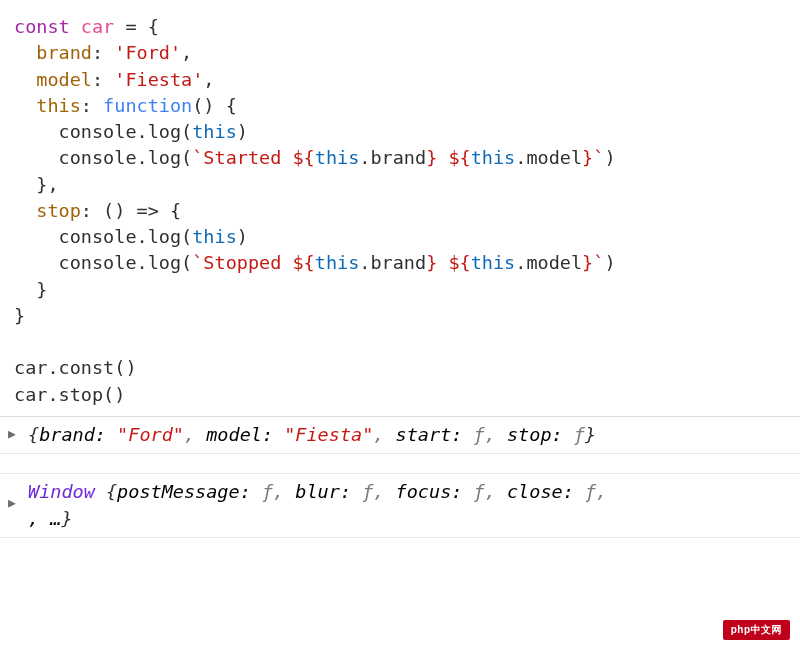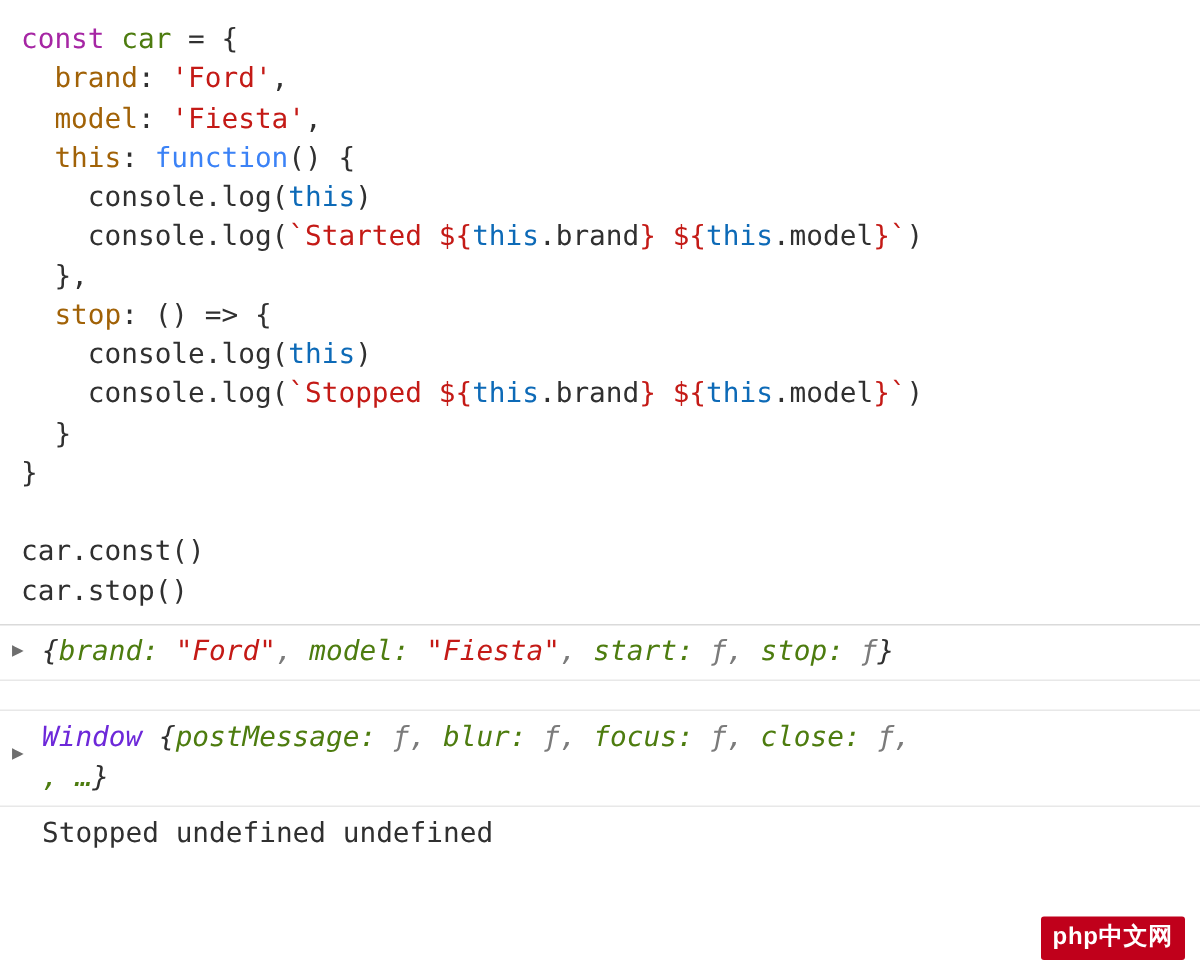--- a/index.html
+++ b/index.html
@@ -10,21 +10,21 @@
       font-family: Menlo, Monaco, Consolas, monospace;
       font-size: 18.5px;
       line-height: 1.42;
       color: #303030;
     }
     .code-block {
       padding: 14px 14px 8px 14px;
       white-space: pre;
     }
     .kw-decl { color: #a626a4; }
-    .var-name { color: #4d7c0f; }
+    .var-name { color: #ec4899; }
     .plain { color: #303030; }
     .prop { color: #a16207; }
     .string-red { color: #c41a16; }
     .kw-this { color: #0d6ab7; }
     .kw-func { color: #3b82f6; }
     .dark { color: #303030; }
     .brace { color: #303030; }
     .tick { color: #c41a16; }
     .interp { color: #c41a16; }
 
@@ -39,37 +39,37 @@
       color: #424242;
     }
     .console-row .triangle {
       position: absolute;
       left: 8px;
       top: 8px;
       font-size: 13px;
       color: #6e6e6e;
     }
     .object-preview { font-style: italic; color: #303030; }
-    .obj-key { color: #4d7c0f; }
+    .obj-key { color: #000000; }
     .obj-str { font-style: italic; color: #c41a16; }
     .obj-fn { font-style: italic; color: #7b7b7b; }
     .obj-brace { font-style: italic; color: #303030; }
     .obj-name { font-style: italic; color: #6d28d9; }
     .obj-comma { font-style: italic; color: #7b7b7b; }
     .plain-log { font-style: normal; color: #303030; }
     .spacer-row { border-bottom: 1px solid #e8e8e8; height: 20px; }
 
     .logo {
       position: absolute;
       right: 10px;
       bottom: 10px;
       background: #c0001b;
       color: #fff;
       font-family: "Arial", sans-serif;
-      font-size: 16px;
+      font-size: 10px;
       font-weight: bold;
       padding: 3px 8px;
       border-radius: 2px;
       letter-spacing: 0.5px;
       font-style: normal;
     }
   </style>
 </head>
 <body>
 
@@ -97,19 +97,16 @@
   </div>
 
 
   <div class="spacer-row"></div>
 
   <div class="console-row">
     <span class="triangle" style="top:20px;">▶</span>
     <span class="object-preview"><span class="obj-name">Window </span><span class="obj-brace">{</span><span class="obj-key">postMessage: </span><span class="obj-fn">ƒ</span><span class="obj-comma">, </span><span class="obj-key">blur: </span><span class="obj-fn">ƒ</span><span class="obj-comma">, </span><span class="obj-key">focus: </span><span class="obj-fn">ƒ</span><span class="obj-comma">, </span><span class="obj-key">close: </span><span class="obj-fn">ƒ</span><span class="obj-comma">, </span><br><span class="obj-key">, …</span><span class="obj-brace">}</span></span>
   </div>
 
-  <div class="console-row" style="border-bottom:none;">
-    <span class="plain-log">Stopped undefined undefined</span>
-  </div>
 
 </div>
 
 <div class="logo">php中文网</div>
 
 </body></html>

